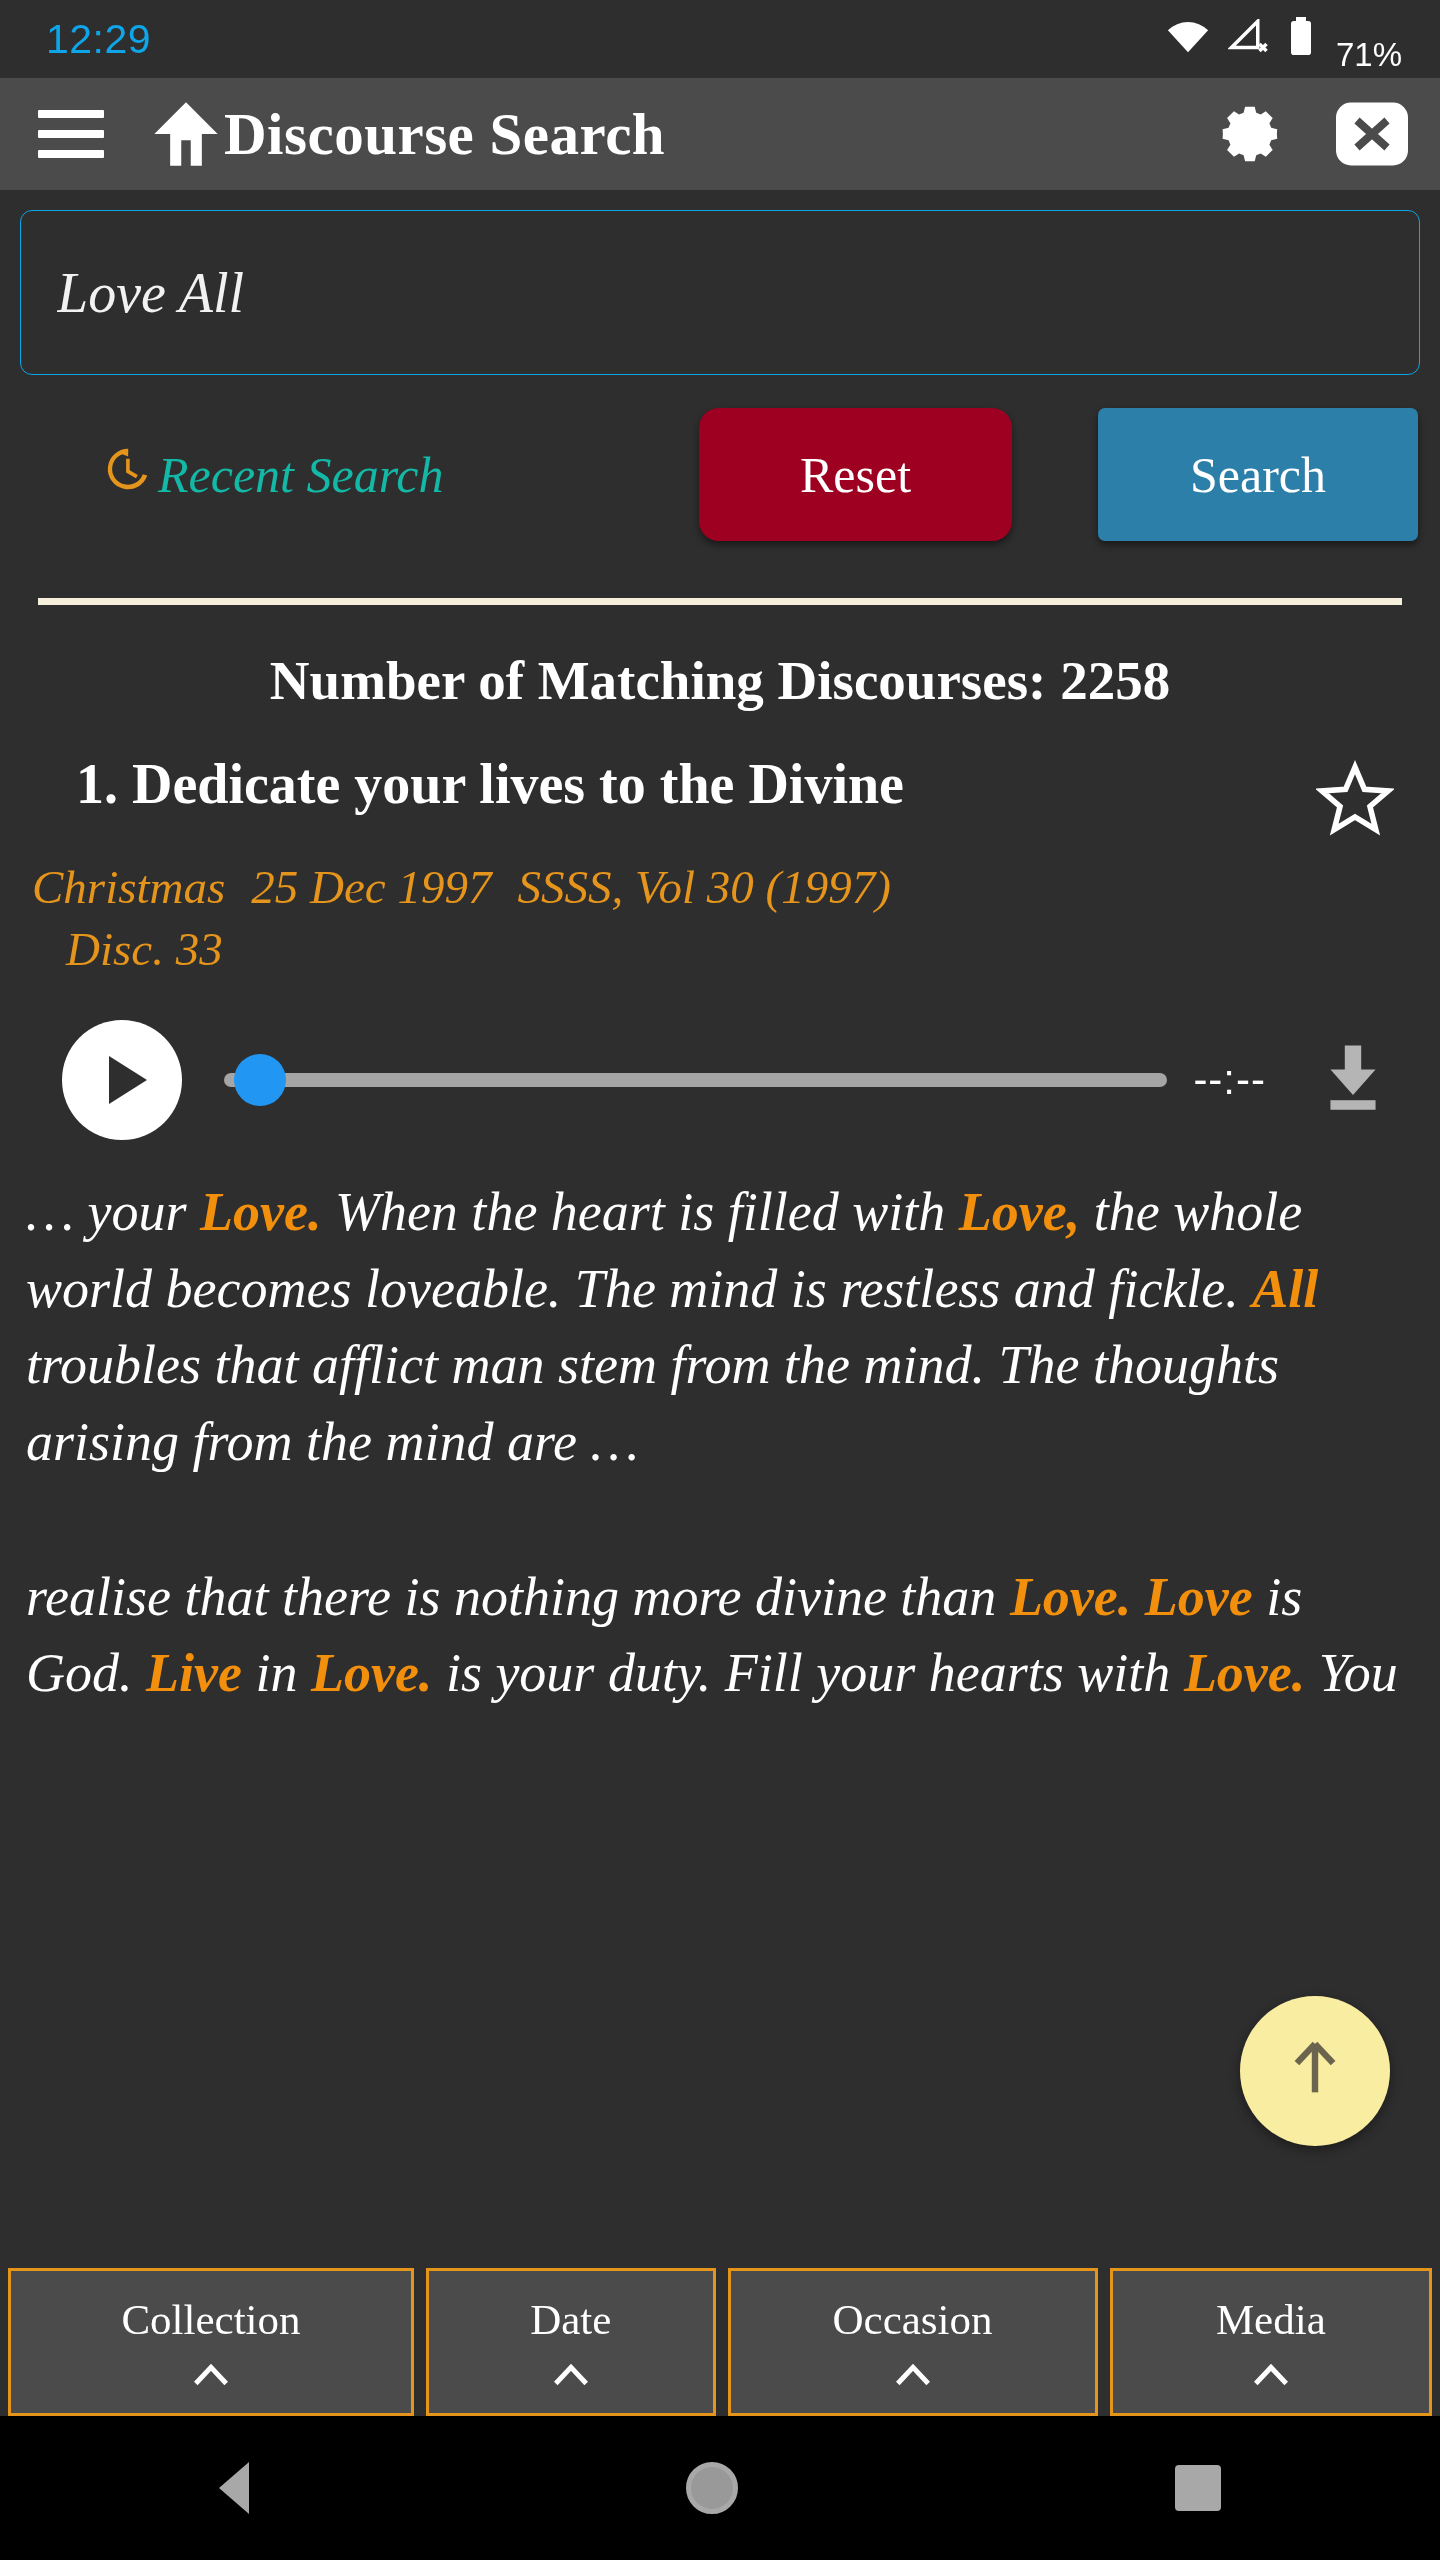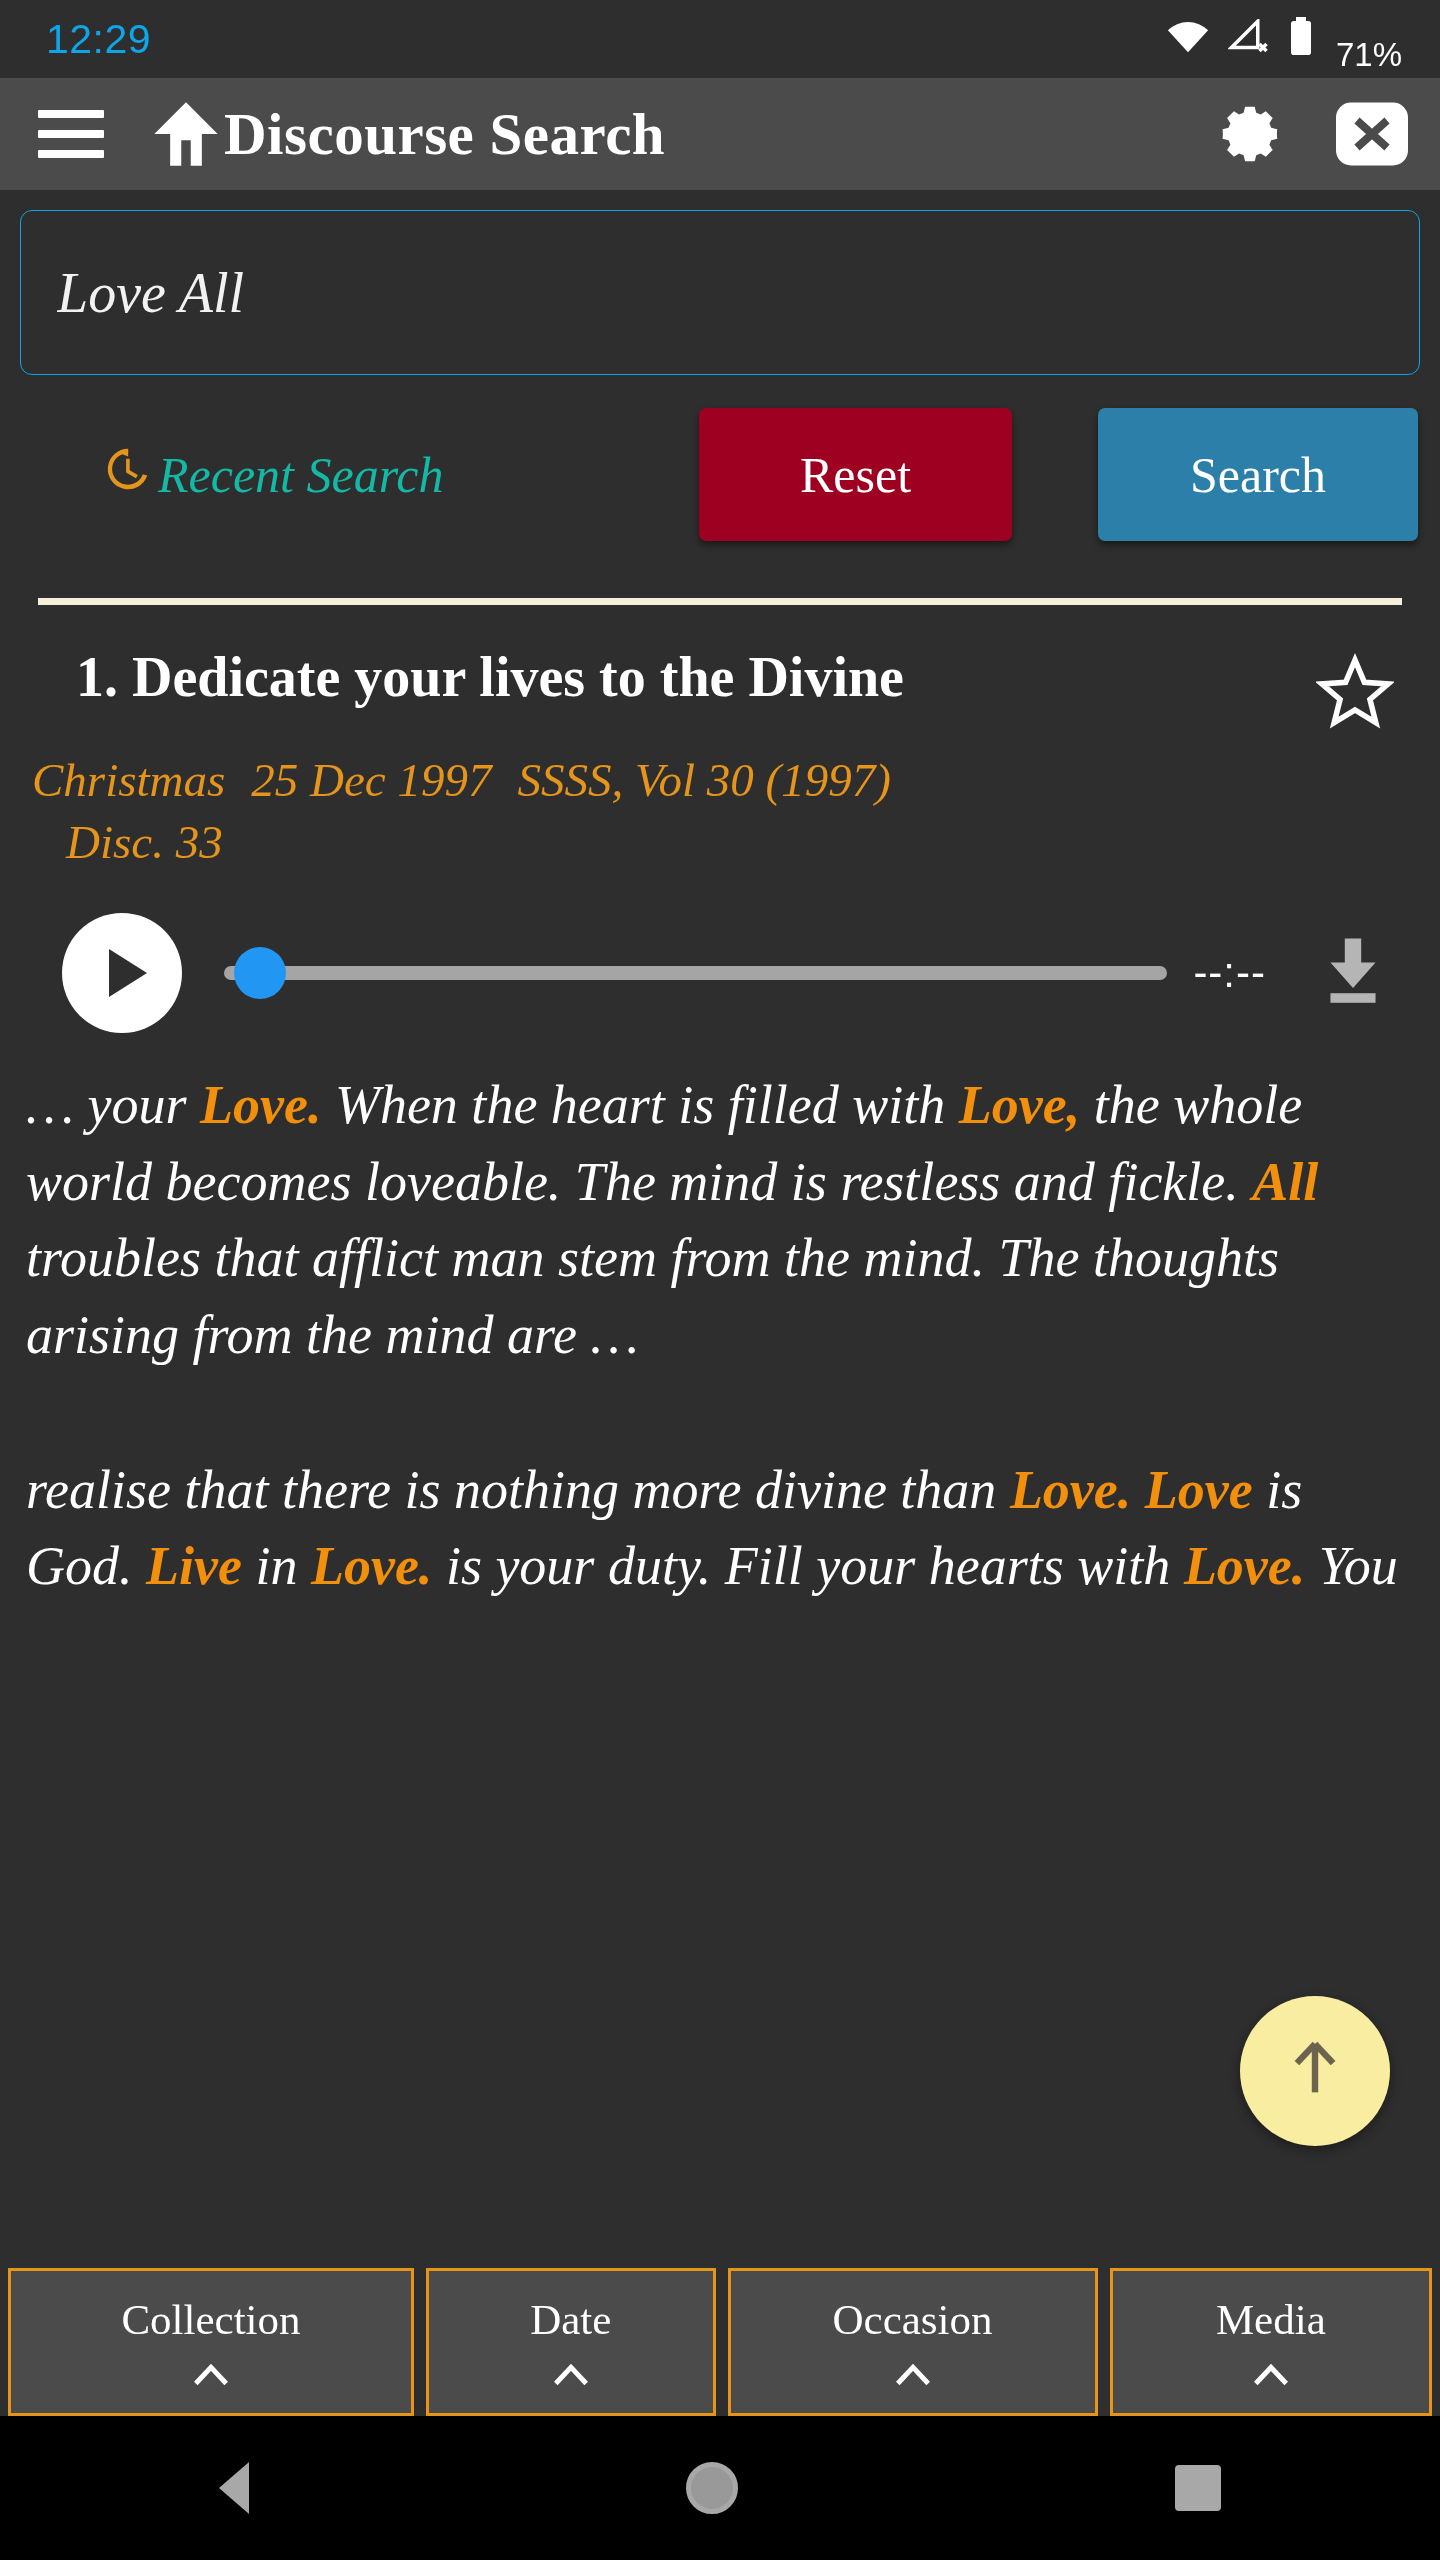--- a/index.html
+++ b/index.html
@@ -121,20 +121,21 @@
     font-family: "Liberation Serif", serif;
     font-size: 50px;
     cursor: pointer;
     box-shadow: 0 4px 7px rgba(0,0,0,0.45);
   }
   .btn-reset {
     background: #9d0020;
     width: 313px;
     height: 133px;
     margin-left: auto;
+    border-radius: 20px;
   }
   .btn-search {
     background: #2b7fa8;
     width: 320px;
     height: 133px;
     margin-left: 86px;
   }
 
   
   .divider {
@@ -387,20 +388,21 @@
         </svg>
       </span>
       <span>Recent Search</span>
     </div>
     <button class="btn btn-reset">Reset</button>
     <button class="btn btn-search">Search</button>
   </div>
 
   <div class="divider"></div>
 
+  <div class="matchcount">Number of Matching Discourses: 2258</div>
 
   <div class="results">
 
     <div class="result-title-row">
       <div class="result-title">1. Dedicate your lives to the Divine</div>
       <div class="star-wrap">
         <svg width="78" height="78" viewBox="0 0 24 24">
           <path d="M12 2.2 L14.9 9 L22.2 9.5 L16.6 14.3 L18.4 21.4 L12 17.5 L5.6 21.4 L7.4 14.3 L1.8 9.5 L9.1 9 Z" fill="none" stroke="#ffffff" stroke-width="1.7" stroke-linejoin="miter"></path>
         </svg>
       </div>

